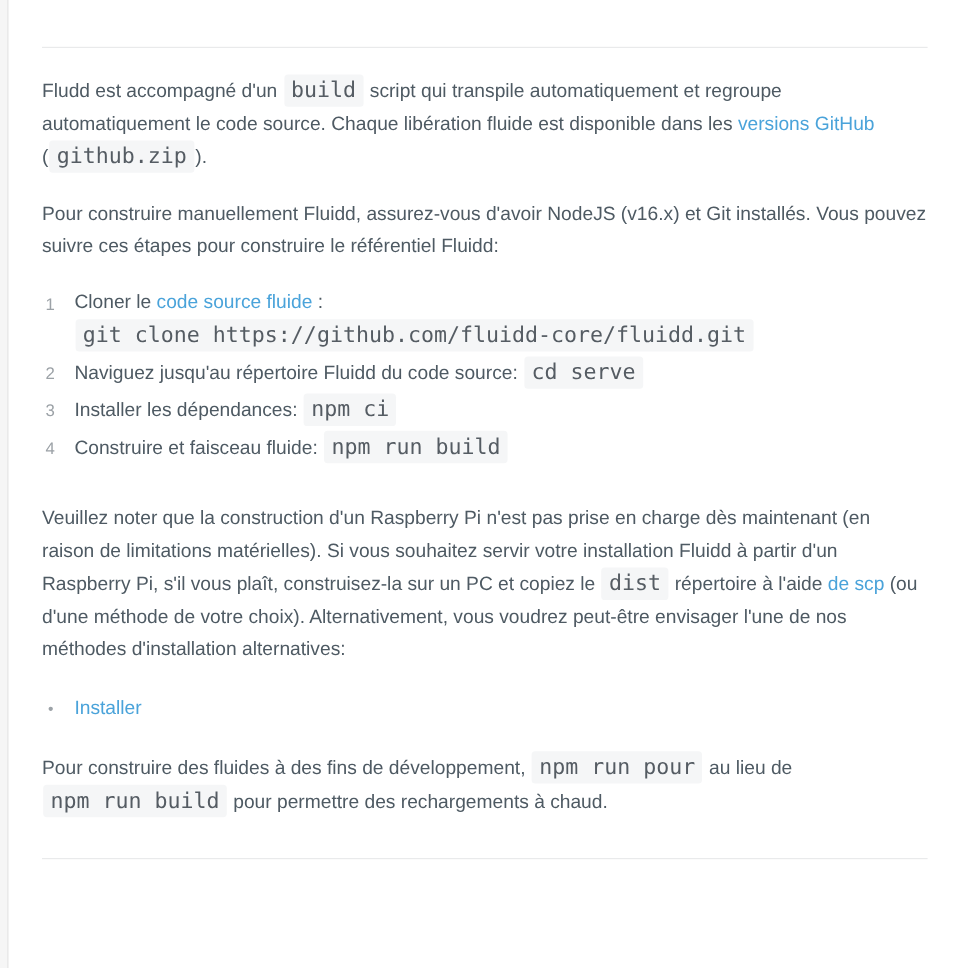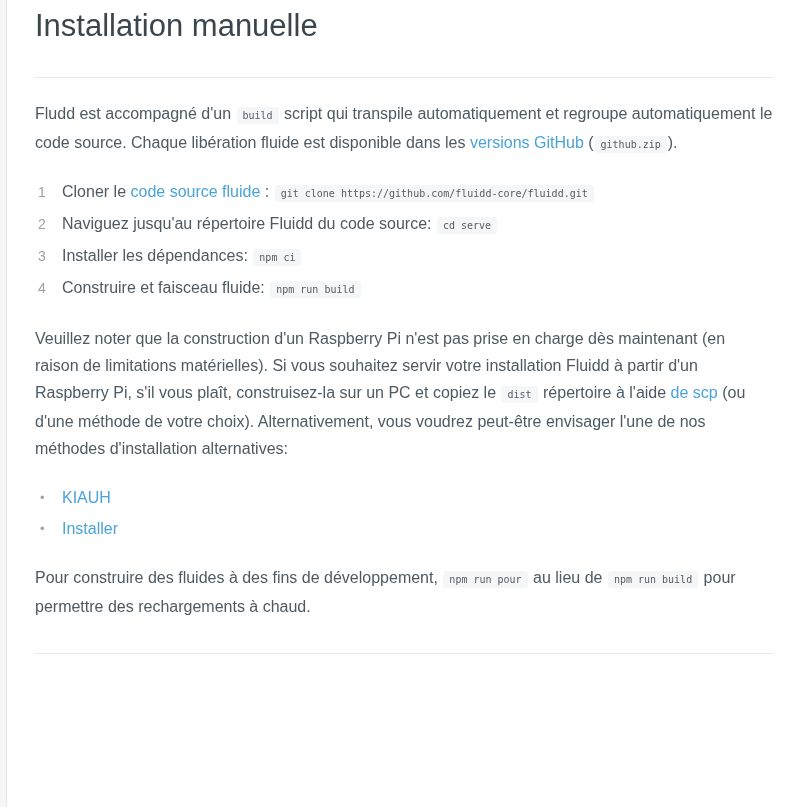--- a/index.html
+++ b/index.html
@@ -39,33 +39,33 @@
   }
   hr.rule-top{margin-top:33px;margin-bottom:22px;}
   hr.rule-bottom{margin-top:33px;margin-bottom:0;}
   p.para{
     font-size:16px;
     line-height:27px;
     margin:16px 0 20px 0;
   }
   code{
     font-family:"DejaVu Sans Mono","Liberation Mono",monospace;
-    font-size:10px;
+    font-size:18px;
     background:var(--code-bg);
     color:var(--code-text);
     border-radius:3px;
     padding:3px 6px;
     margin:0 1px;
     white-space:nowrap;
   }
   a{color:var(--link);text-decoration:none;cursor:pointer;}
   ol.steps{
     list-style:none;
     counter-reset:step;
-    margin:20px 0 22px 0;
+    margin:20px 0 32px 0;
   }
   ol.steps li{
     counter-increment:step;
     position:relative;
     padding-left:27px;
     font-size:16px;
     line-height:27px;
     margin-bottom:3px;
   }
   ol.steps li::before{
@@ -93,42 +93,39 @@
     line-height:27px;
   }
 </style>
 </head>
 <body>
 
 <div class="left-strip"></div>
 
 <main class="content">
 
-  <h1 class="page-title">Installation manuelle</h1>
 
   <hr class="rule rule-top">
 
   <p class="para">Fludd est accompagné d'un <code>build</code> script qui transpile automatiquement et regroupe automatiquement le code source. Chaque libération fluide est disponible dans les <a href="#">versions GitHub</a> (<code>github.zip</code>).</p>
 
+  <p class="para">Pour construire manuellement Fluidd, assurez-vous d'avoir NodeJS (v16.x) et Git installés. Vous pouvez suivre ces étapes pour construire le référentiel Fluidd:</p>
 
   <ol class="steps">
     <li>Cloner le <a href="#">code source fluide</a> : <code>git clone https://github.com/fluidd-core/fluidd.git</code></li>
     <li>Naviguez jusqu'au répertoire Fluidd du code source: <code>cd serve</code></li>
     <li>Installer les dépendances: <code>npm ci</code></li>
     <li>Construire et faisceau fluide: <code>npm run build</code></li>
   </ol>
 
 
   <p class="para">Veuillez noter que la construction d'un Raspberry Pi n'est pas prise en charge dès maintenant (en raison de limitations matérielles). Si vous souhaitez servir votre installation Fluidd à partir d'un Raspberry Pi, s'il vous plaît, construisez-la sur un PC et copiez le <code>dist</code> répertoire à l'aide <a href="#">de scp</a> (ou d'une méthode de votre choix). Alternativement, vous voudrez peut-être envisager l'une de nos méthodes d'installation alternatives:</p>
 
   <ul class="alt-list">
     <li>
-      <a href="#">KIAUH</a>
-    </li>
-    <li>
       <a href="#">Installer</a>
     </li>
   </ul>
 
   <p class="para">Pour construire des fluides à des fins de développement, <code>npm run pour</code> au lieu de <code>npm run build</code> pour permettre des rechargements à chaud.</p>
 
   <hr class="rule rule-bottom">
 
 </main>
 

